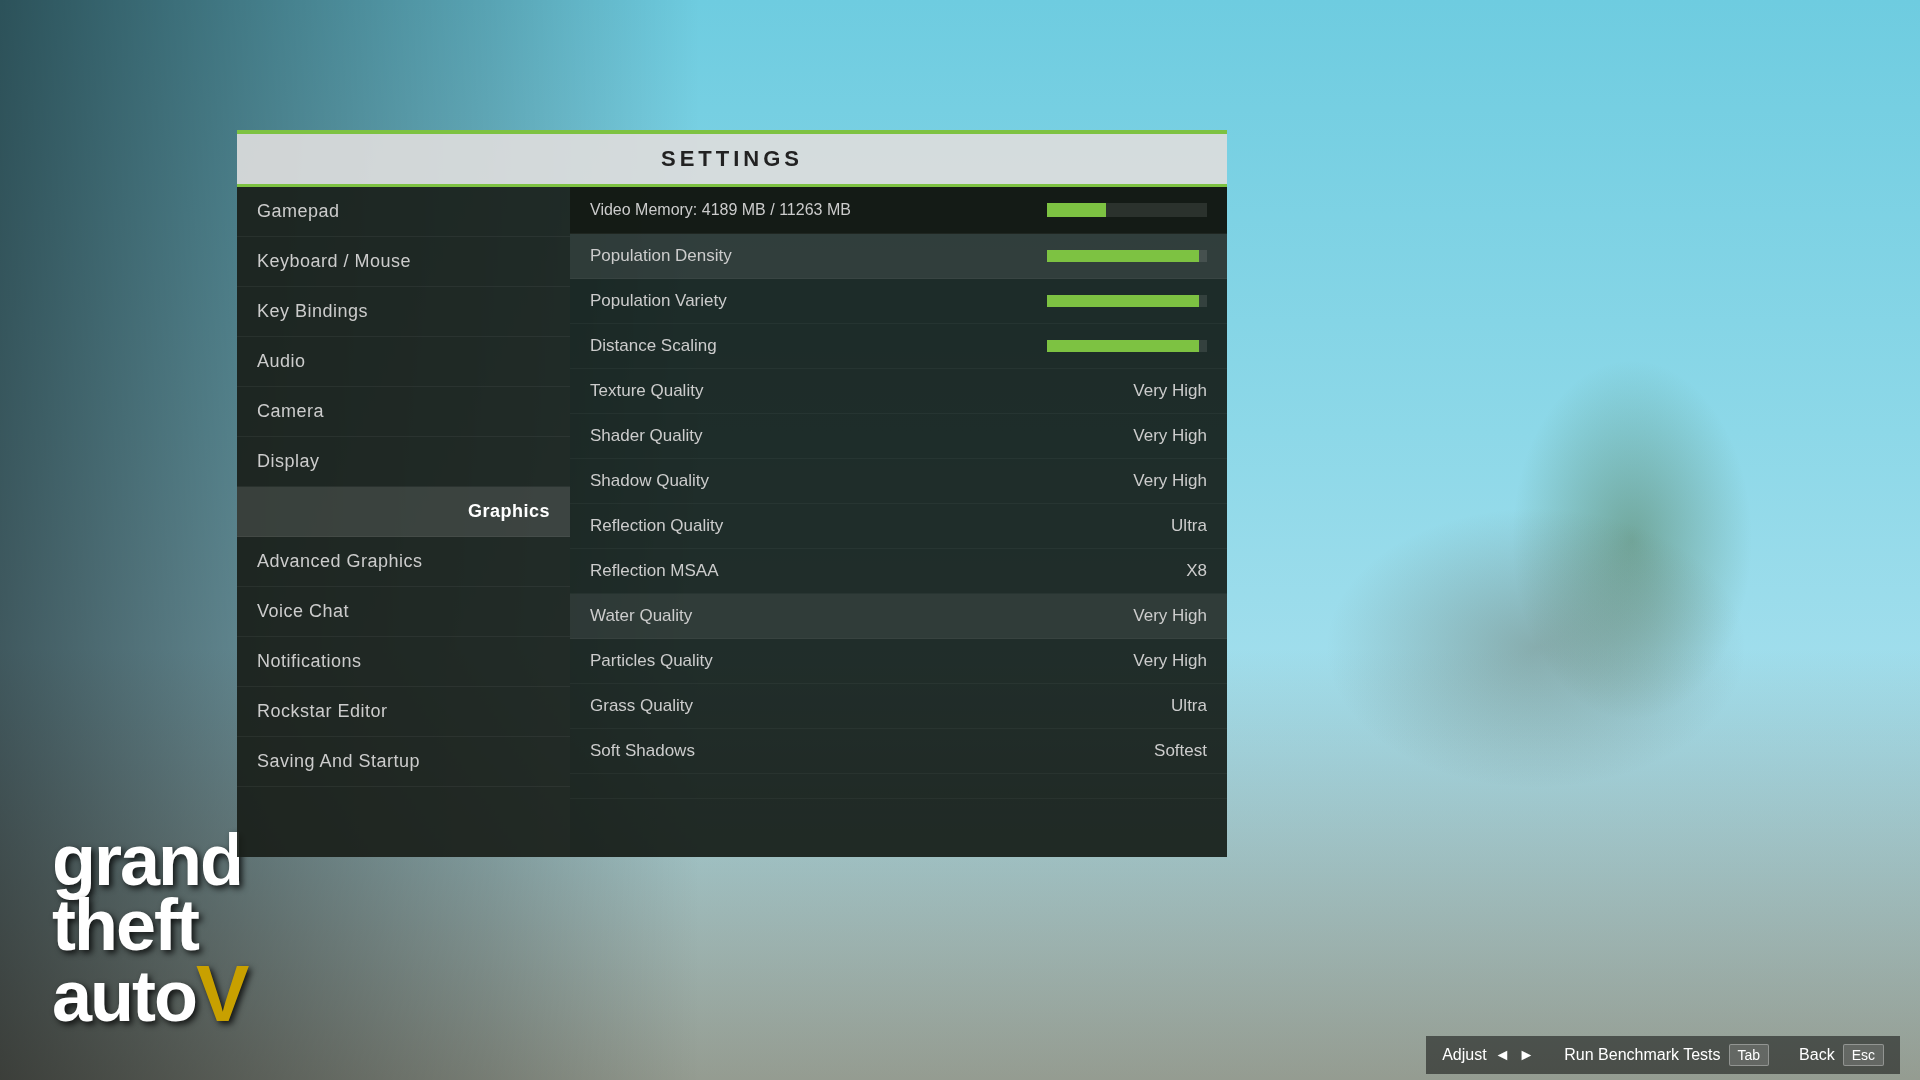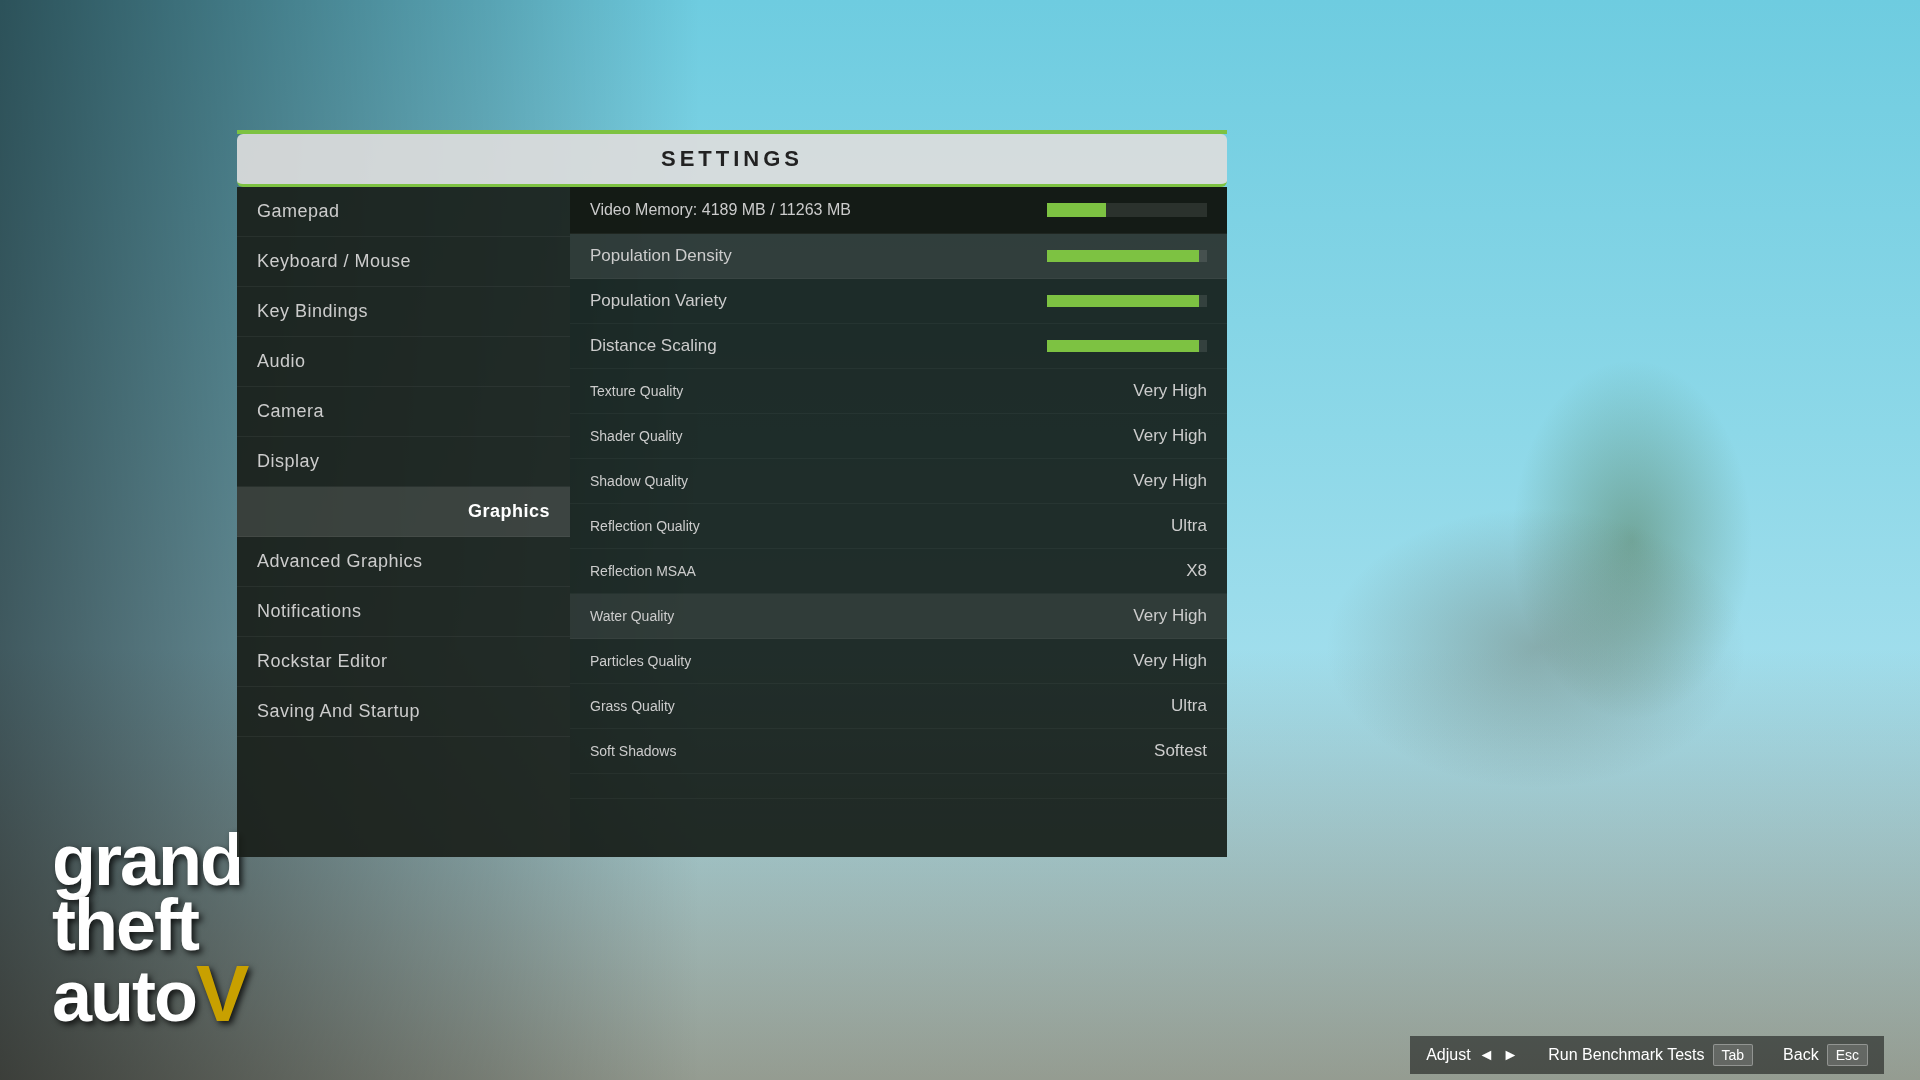--- a/index.html
+++ b/index.html
@@ -72,21 +72,20 @@
       width: 990px;
       background: transparent;
       z-index: 20;
     }
 
     .settings-title-bar {
       background: rgba(220, 220, 220, 0.92);
       text-align: center;
       padding: 12px 0;
       border-bottom: 3px solid #7dc242;
-      border-radius: 6px;
     }
 
     .settings-title {
       font-size: 22px;
       font-weight: bold;
       color: #222;
       letter-spacing: 4px;
     }
 
     .settings-body {
@@ -190,34 +189,34 @@
       border-bottom: 1px solid rgba(255,255,255,0.04);
     }
 
     .setting-row.highlighted {
       background: rgba(200, 200, 200, 0.1);
       align-items: center;
     }
 
     .setting-row-label {
       color: #ccc;
-      font-size: 14px;
+      font-size: 17px;
     }
 
     .setting-row-value {
       color: #ccc;
       font-size: 17px;
       text-align: right;
     }
 
     
     .bottom-bar {
       position: absolute;
       bottom: 0;
-      right: 16px;
+      right: 0;
       left: 0;
       height: 50px;
       display: flex;
       align-items: center;
       justify-content: flex-end;
       padding-right: 20px;
       z-index: 30;
     }
 
     .bottom-controls {
@@ -290,20 +289,21 @@
     <nav class="settings-nav">
 
     <div class="nav-item">Gamepad</div>
         <div class="nav-item">Keyboard / Mouse</div>
         <div class="nav-item">Key Bindings</div>
         <div class="nav-item">Audio</div>
         <div class="nav-item">Camera</div>
         <div class="nav-item">Display</div>
         <div class="nav-item active">Graphics</div>
         <div class="nav-item">Advanced Graphics</div>
+        <div class="nav-item">Voice Chat</div>
         <div class="nav-item">Notifications</div>
         <div class="nav-item">Rockstar Editor</div>
         <div class="nav-item">Saving And Startup</div>
       </nav>
 
     <div class="settings-content">
 
       <div class="video-memory-row">
         <span class="video-memory-label">Video Memory: 4189 MB / 11263 MB</span>
         <div class="video-memory-bar-container">

